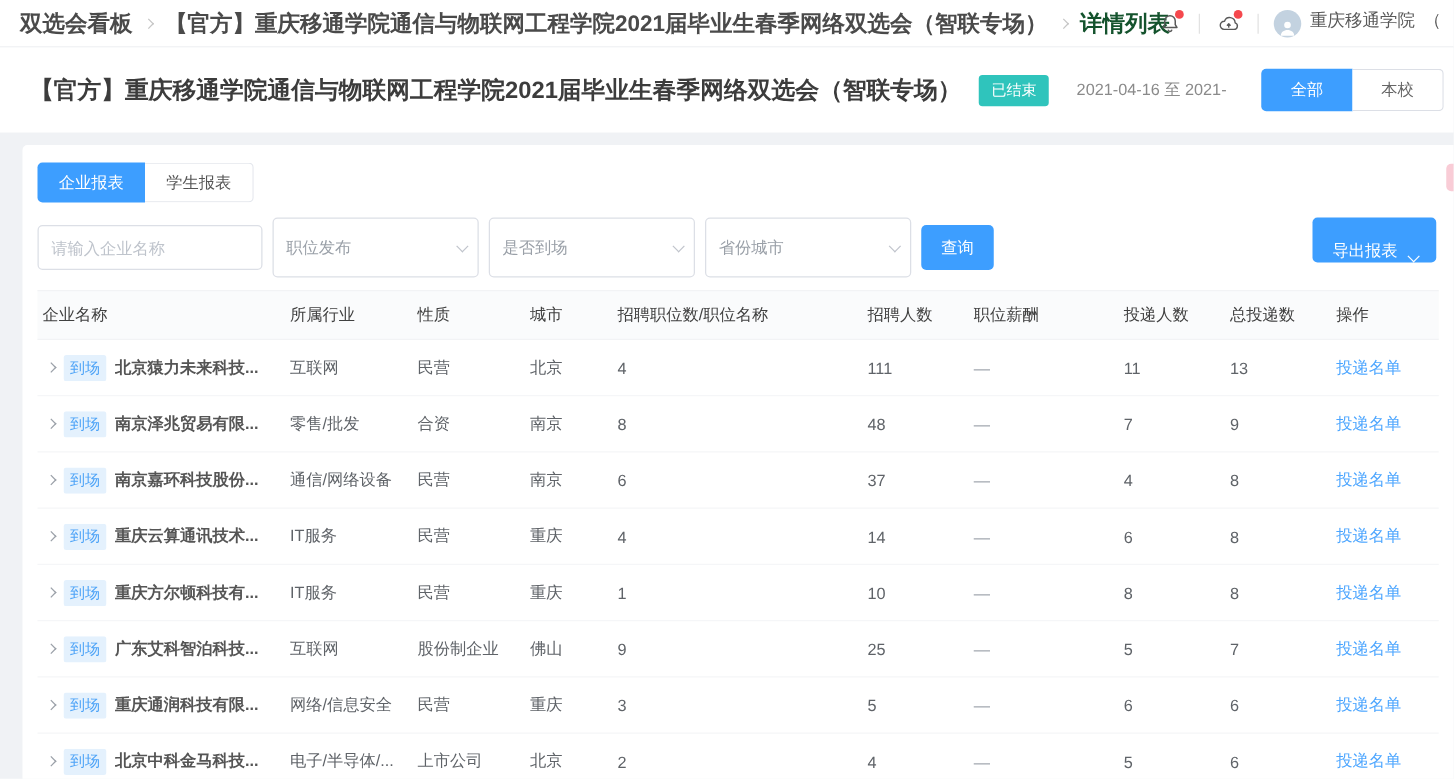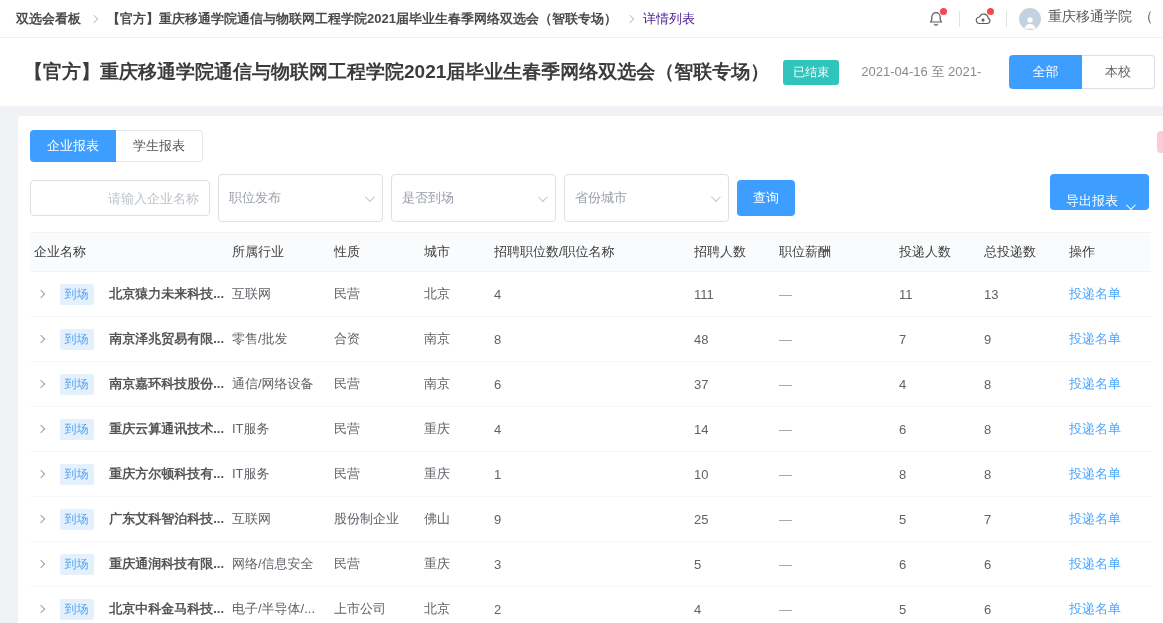--- a/index.html
+++ b/index.html
@@ -7,22 +7,22 @@
   body {
     font-family:"Liberation Sans","DejaVu Sans",sans-serif;
     background:#f0f2f5; color:#333; position:relative;
   }
   
   .topbar {
     height:38px; background:#fff; border-bottom:1px solid #eef0f2;
     display:flex; align-items:center; padding:0 10px 0 16px;
   }
   .crumbs { display:flex; align-items:center; gap:10px; flex:1; min-width:0; white-space:nowrap; }
-  .crumb { font-size:13px; font-weight:bold; color:#4a4a4a; }
-  .crumb.light { font-weight:normal; color:#4c1d95; }
+  .crumb { font-size:18px; font-weight:bold; color:#4a4a4a; }
+  .crumb.light { font-weight:bold; color:#14532d; }
   .crumb-sep { width:6px; height:6px; border-right:1.5px solid #c6c6c6; border-top:1.5px solid #c6c6c6; transform:rotate(45deg); flex:0 0 auto; }
   .topbar-right { display:flex; align-items:center; gap:12px; flex:0 0 auto; }
   .icon-wrap { position:relative; width:22px; height:22px; display:flex; align-items:center; justify-content:center; cursor:pointer; }
   .red-dot { position:absolute; top:0; right:0; width:7px; height:7px; background:#f5484d; border-radius:50%; }
   .vbar { width:1px; height:16px; background:#e2e2e2; }
   .user { display:flex; gap:7px; }
   .avatar { width:22px; height:22px; border-radius:50%; background:#c3d2e0; display:flex; align-items:flex-end; justify-content:center; overflow:hidden; }
   .user-name { font-size:14px; color:#595959; white-space:nowrap; }
   .user-paren { font-size:14px; color:#595959; }
   
@@ -34,35 +34,35 @@
   .scope-btn { width:73px; height:34px; font-size:13px; display:flex; align-items:center; justify-content:center; cursor:pointer; }
   .scope-btn.active { background:#3d9eff; color:#fff; border-radius:4px 0 0 4px; }
   .scope-btn.inactive { background:#fff; color:#666; border:1px solid #dcdfe6; border-left:none; border-radius:0 4px 4px 0; }
   
   .card { margin:10px 0 0 18px; background:#fff; border-radius:4px 0 0 4px; padding:14px 12px 0 12px; min-height:497px; }
   .tabs { display:inline-flex; }
   .tab { height:32px; padding:0 17px; font-size:13px; display:flex; align-items:center; cursor:pointer; }
   .tab.active { background:#3d9eff; color:#fff; border-radius:4px 0 0 4px; }
   .tab.inactive { background:#fff; color:#555; border:1px solid #e4e7ed; border-left:none; border-radius:0 4px 4px 0; }
   .filter-row { display:flex; align-items:center; margin-top:12px; gap:8px; position:relative; }
-  .f-input { width:180px; height:36px; border:1px solid #dcdfe6; border-radius:4px; padding:0 10px; font-size:13px; color:#555; outline:none; font-family:inherit;text-align:right; }
+  .f-input { width:180px; height:36px; border:1px solid #dcdfe6; border-radius:4px; padding:0 10px; font-size:13px; color:#555; outline:none; font-family:inherit; }
   .f-input::placeholder { color:#bfc4cc; }
   .f-select { width:165px; height:48px; border:1px solid #dcdfe6; border-radius:4px; padding:0 10px; font-size:13px; color:#9aa0a8; display:flex; align-items:center; justify-content:space-between; cursor:pointer; background:#fff; }
   .chev-down { width:7px; height:7px; border-right:1.5px solid #c0c4cc; border-bottom:1.5px solid #c0c4cc; transform:rotate(45deg) translateY(-2px); }
   .btn-primary { height:36px; padding:0 16px; background:#3d9eff; color:#fff; border:none; border-radius:4px; font-size:13px; cursor:pointer; font-family:inherit; }
   .export-btn { position:absolute; right:2px; top:0; display:flex; align-items:flex-end; gap:8px; }
   .export-btn .chev-down { border-color:#fff; }
   
   .tbl { margin-top:10px; }
   .t-row { display:grid; grid-template-columns:198px 102px 90px 70px 200px 85px 120px 85px 85px 1fr; align-items:center; }
   .t-head { height:40px; background:#fafbfc; border-top:1px solid #f2f3f5; border-bottom:1px solid #f2f3f5; }
   .t-head .t-cell { font-size:13px; color:#404040; }
   .t-cell { padding:0 4px; font-size:13px; color:#5f6368; white-space:nowrap; overflow:hidden; text-overflow:ellipsis; }
   .data-row { height:45px; border-bottom:1px solid #f5f6f8; }
-  .name-cell { display:flex; align-items:center; gap:7px;justify-content:space-between; }
+  .name-cell { display:flex; align-items:center; gap:7px; }
   .expand-chev { width:6px; height:6px; border-right:1.5px solid #9aa0a8; border-top:1.5px solid #9aa0a8; transform:rotate(45deg); flex:0 0 auto; cursor:pointer; margin-left:4px; }
   .attend-badge { background:#e4f1fd; color:#4da3f7; font-size:12px; padding:2px 5px; border-radius:2px; flex:0 0 auto; }
   .company-name { color:#555; overflow:hidden; text-overflow:ellipsis; white-space:nowrap;font-weight:bold; }
   .salary { color:#9aa0a8; }
   .action-link { color:#4da6ff; font-size:13px; cursor:pointer; text-decoration:none; }
   
   .edge-widget { position:absolute; right:0; top:131px; width:6px; height:22px; background:#f7b7c4; border-radius:4px 0 0 4px; opacity:.7; }
 </style>
 </head>
 <body>

